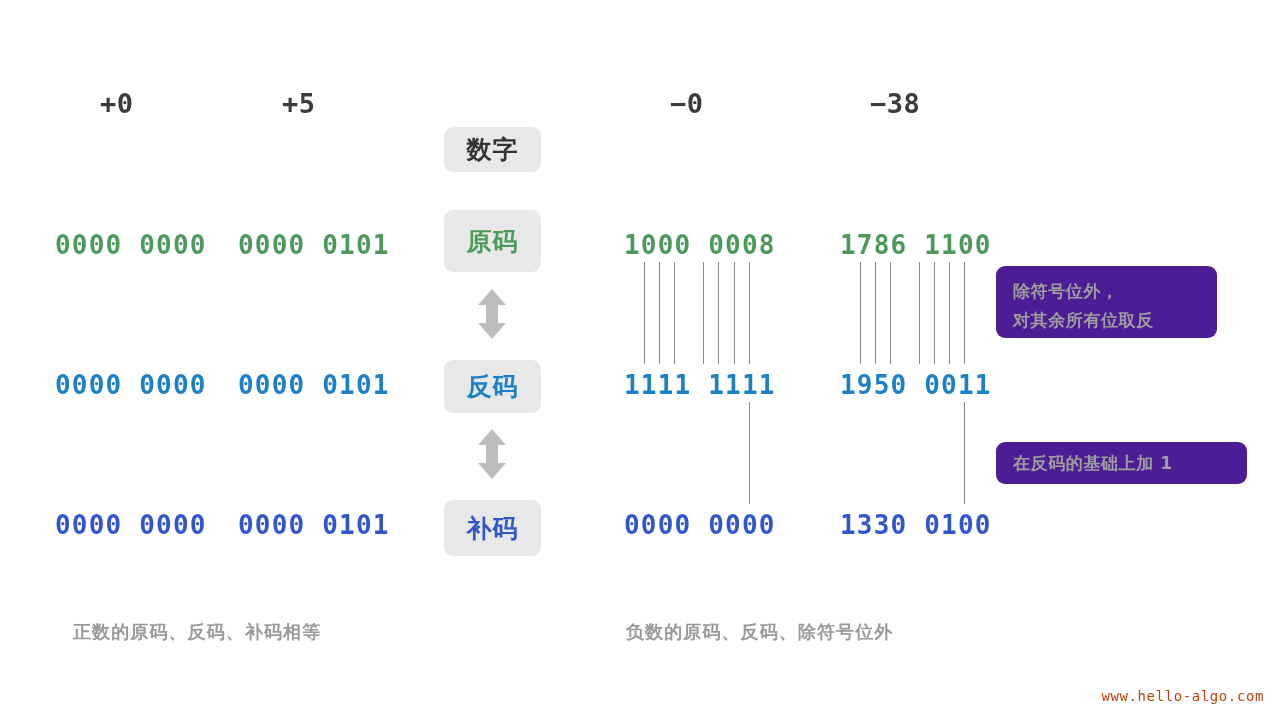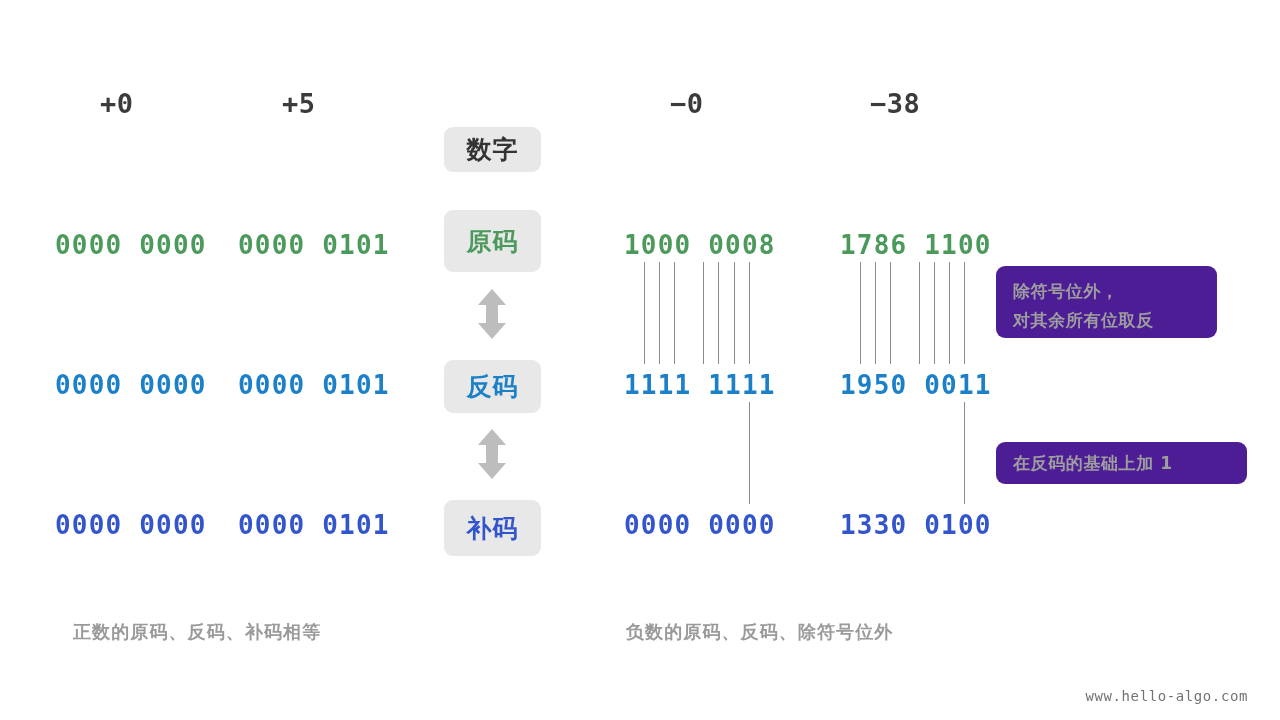--- a/index.html
+++ b/index.html
@@ -83,23 +83,23 @@
     position: absolute;
     color: #9a9a9a;
     font-size: 18px;
     font-weight: bold;
     letter-spacing: 1.1px;
   }
 
   
   .watermark {
     position: absolute;
-    right: 32px;
+    right: 16px;
     bottom: 16px;
-    color: #737373;
+    color: #c2410c;
     font-family: "DejaVu Sans Mono", "Liberation Mono", monospace;
     font-size: 14px;
     letter-spacing: 0.6px;
   }
 
   
   .vline {
     position: absolute;
     width: 1px;
     background: #8a8a8a;

